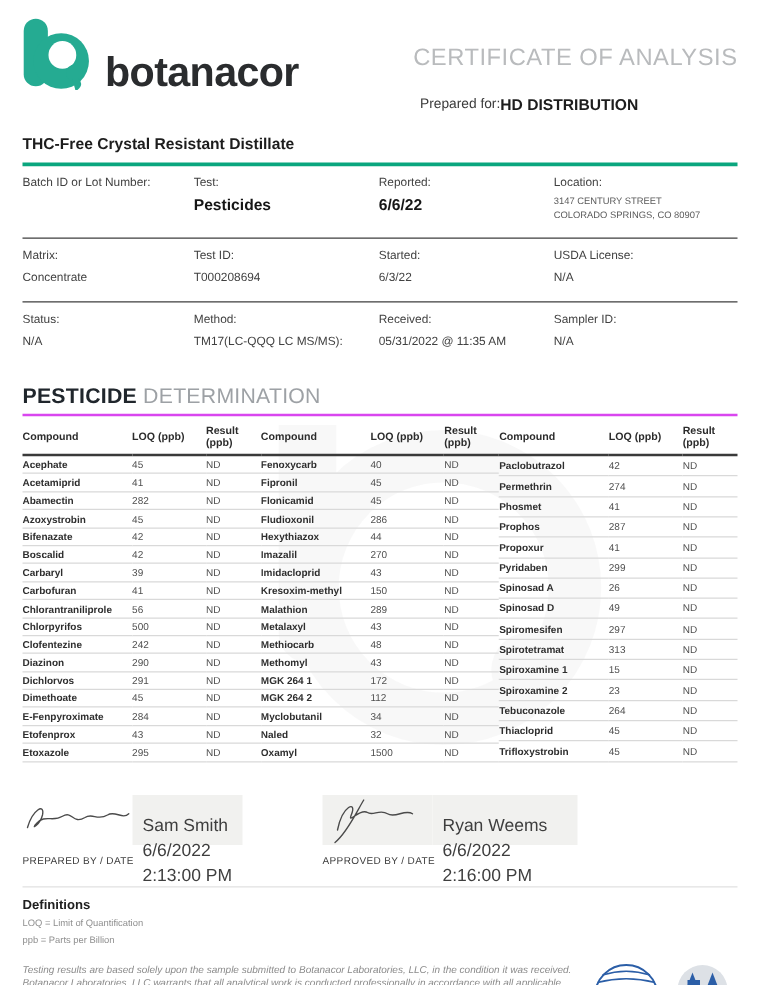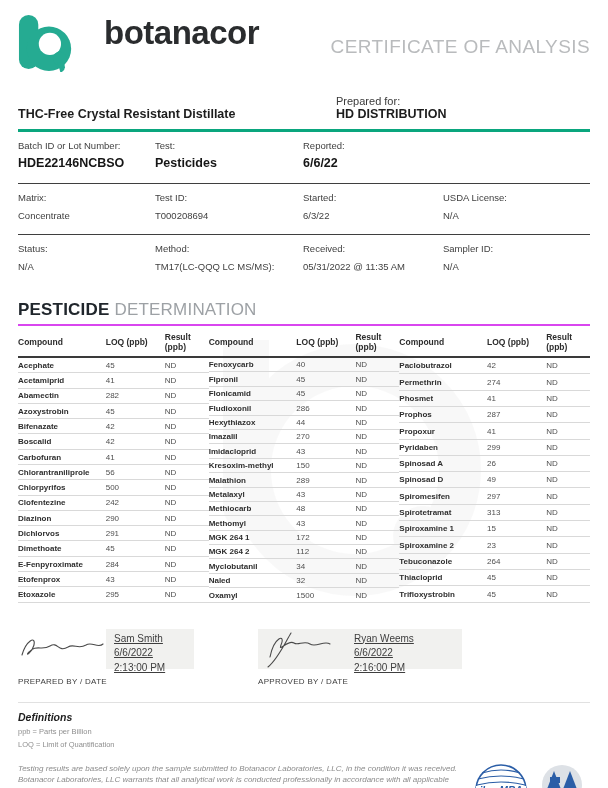--- a/index.html
+++ b/index.html
@@ -10,26 +10,26 @@
   }
   .page { position:relative; padding:14px 18px 0 18px; width:608px; }
 
   
   .watermark { position:absolute; left:165px; top:340px; width:360px; height:260px;
     opacity:0.05; pointer-events:none; z-index:0; }
   .content { position:relative; z-index:1; }
 
   
   .hdr-top { display:flex; justify-content:space-between; align-items:flex-start; }
-  .logo-lockup { display:flex; align-items:flex-start; gap:28px; }
+  .logo-lockup { display:flex; align-items:flex-end; gap:8px; }
   .wordmark { font-size:33px; font-weight:700; color:#2a2c2e; letter-spacing:-0.5px; }
   .coa-title { margin-top:22px; font-size:19px; font-weight:400; color:#b9bbbd; letter-spacing:0.4px; }
   .hdr-bottom { display:flex; margin-top:0px; height:46px; }
   .product-title { align-self:flex-end; font-size:12.5px; font-weight:700; color:#1d1d1d; width:318px; padding-bottom:1px; }
-  .hdr-right { display:flex; flex-direction:column; justify-content:flex-end; height:46px; }
+  .hdr-right { display:flex; flex-direction:row; justify-content:flex-end; height:46px; }
   .prepared-label { font-size:11px; color:#3a3a3a; }
   .client-name { font-size:12.5px; font-weight:700; color:#1d1d1d; padding-bottom:1px; }
   .teal-divider { height:3px; background:#0AA67E; margin-top:7px; }
 
   
   .info-row { display:grid; grid-template-columns:137px 148px 140px 1fr; padding:8px 0 13px 0; }
   .info-row.sep { border-bottom:1px solid #3f3f3f; }
   .info-label { font-size:9.5px; color:#414141; }
   .info-value { margin-top:7px; font-size:9.5px; color:#414141; }
   .info-value.bold { font-size:12.5px; font-weight:700; color:#161616; margin-top:5px; }
@@ -49,26 +49,26 @@
   .ptable td { font-size:8px; color:#4f4f4f; padding:2.4px 0 2px 0; border-bottom:1px solid #d9d9d9; }
   .ptable td.cname { font-weight:700; color:#2e2e2e; overflow:hidden; white-space:nowrap; }
   .ptable col.c1 { width:46%; } .ptable col.c2 { width:31%; } .ptable col.c3 { width:23%; }
 
   
   .sig-section { display:flex; gap:64px; margin-top:26px; }
   .sig-block1 { width:176px; } .sig-block2 { width:204px; }
   .sig-row { display:flex; height:40px; }
   .sig-pad { width:88px; height:40px; background:#fff; flex:none; }
   .sig-pad.on-gray { background:#f1f1ef; }
-  .sig-text { flex:1; background:#f1f1ef; padding:3px 8px; font-size:10px; color:#3e3e3e; line-height:1.45;text-decoration:underline; }
+  .sig-text { flex:1; background:#f1f1ef; padding:14px 8px; font-size:14px; color:#3e3e3e; line-height:1.45; }
   .sig-label { margin-top:8px; font-size:8px; color:#3c3c3c; letter-spacing:0.3px; }
 
   
   .defs { margin-top:16px; border-top:1px solid #e1e1e1; padding-top:8px; }
-  .defs-title { font-size:10.5px; font-weight:700; color:#202020;font-style:italic; }
+  .defs-title { font-size:10.5px; font-weight:700; color:#202020; }
   .def-item { font-size:7.5px; color:#8f8f8f; margin-top:4px; }
 
   
   .bottom-row { display:flex; margin-top:14px; align-items:flex-start; }
   .disclaimer { width:448px; font-size:8px; font-style:italic; color:#8b8b8b; line-height:1.45; }
   .accred { margin-left:auto; display:flex; flex-direction:column; align-items:center; }
   .accred-logos { display:flex; align-items:center; gap:6px; }
 </style>
 </head>
 <body>
@@ -106,34 +106,38 @@
       <div class="client-name">HD DISTRIBUTION</div>
     </div>
   </div>
 
   <div class="teal-divider"></div>
 
   <div id="info-grid">
       <div class="info-row sep">
         <div class="info-cell">
           <div class="info-label">Batch ID or Lot Number:</div>
-          <div class="info-value bold">
-            <div>HDE22146NCBSO</div>
-          </div>
         </div>
         <div class="info-cell">
           <div class="info-label">Test:</div>
           <div class="info-value bold">
             <div>Pesticides</div>
           </div>
         </div>
         <div class="info-cell">
           <div class="info-label">Reported:</div>
           <div class="info-value bold">
             <div>6/6/22</div>
+          </div>
+        </div>
+        <div class="info-cell">
+          <div class="info-label">Location:</div>
+          <div class="info-value small">
+            <div>3147 CENTURY STREET</div>
+            <div>COLORADO SPRINGS, CO 80907</div>
           </div>
         </div>
       </div>
       <div class="info-row sep">
         <div class="info-cell">
           <div class="info-label">Matrix:</div>
           <div class="info-value">
             <div>Concentrate</div>
           </div>
         </div>
@@ -225,20 +229,25 @@
             <td>ND</td>
           </tr>
           <tr>
             <td class="cname">Bifenazate</td>
             <td>42</td>
             <td>ND</td>
           </tr>
           <tr>
             <td class="cname">Boscalid</td>
             <td>42</td>
+            <td>ND</td>
+          </tr>
+          <tr>
+            <td class="cname">Carbaryl</td>
+            <td>39</td>
             <td>ND</td>
           </tr>
           <tr>
             <td class="cname">Carbofuran</td>
             <td>41</td>
             <td>ND</td>
           </tr>
           <tr>
             <td class="cname">Chlorantraniliprole</td>
             <td>56</td>
@@ -505,22 +514,22 @@
             <div>2:16:00 PM</div>
           </div>
         </div>
         <div class="sig-label">APPROVED BY / DATE</div>
       </div>
     </div>
 
   <div class="defs">
     <div class="defs-title">Definitions</div>
     <div id="def-items">
+        <div class="def-item">LOQ = Limit of Quantification</div>
         <div class="def-item">ppb = Parts per Billion</div>
-        <div class="def-item">LOQ = Limit of Quantification</div>
       </div>
   </div>
 
   <div class="bottom-row">
     <div class="disclaimer">Testing results are based solely upon the sample submitted to Botanacor Laboratories, LLC, in the condition it was received. Botanacor Laboratories, LLC warrants that all analytical work is conducted professionally in accordance with all applicable standard laboratory practices using validated methods. Data was generated using an unbroken chain of comparison to NIST traceable Reference Standards and Certified Reference Materials. This report may not be reproduced, except in full, without the written approval of Botanacor Laboratories, LLC.</div>
     <div class="accred">
       <div class="accred-logos">
         <span>
           <svg width="54" height="54" viewBox="0 0 54 54">
             <circle cx="27" cy="27" r="25" fill="none" stroke="#2B5EA7" stroke-width="1.6"></circle>

